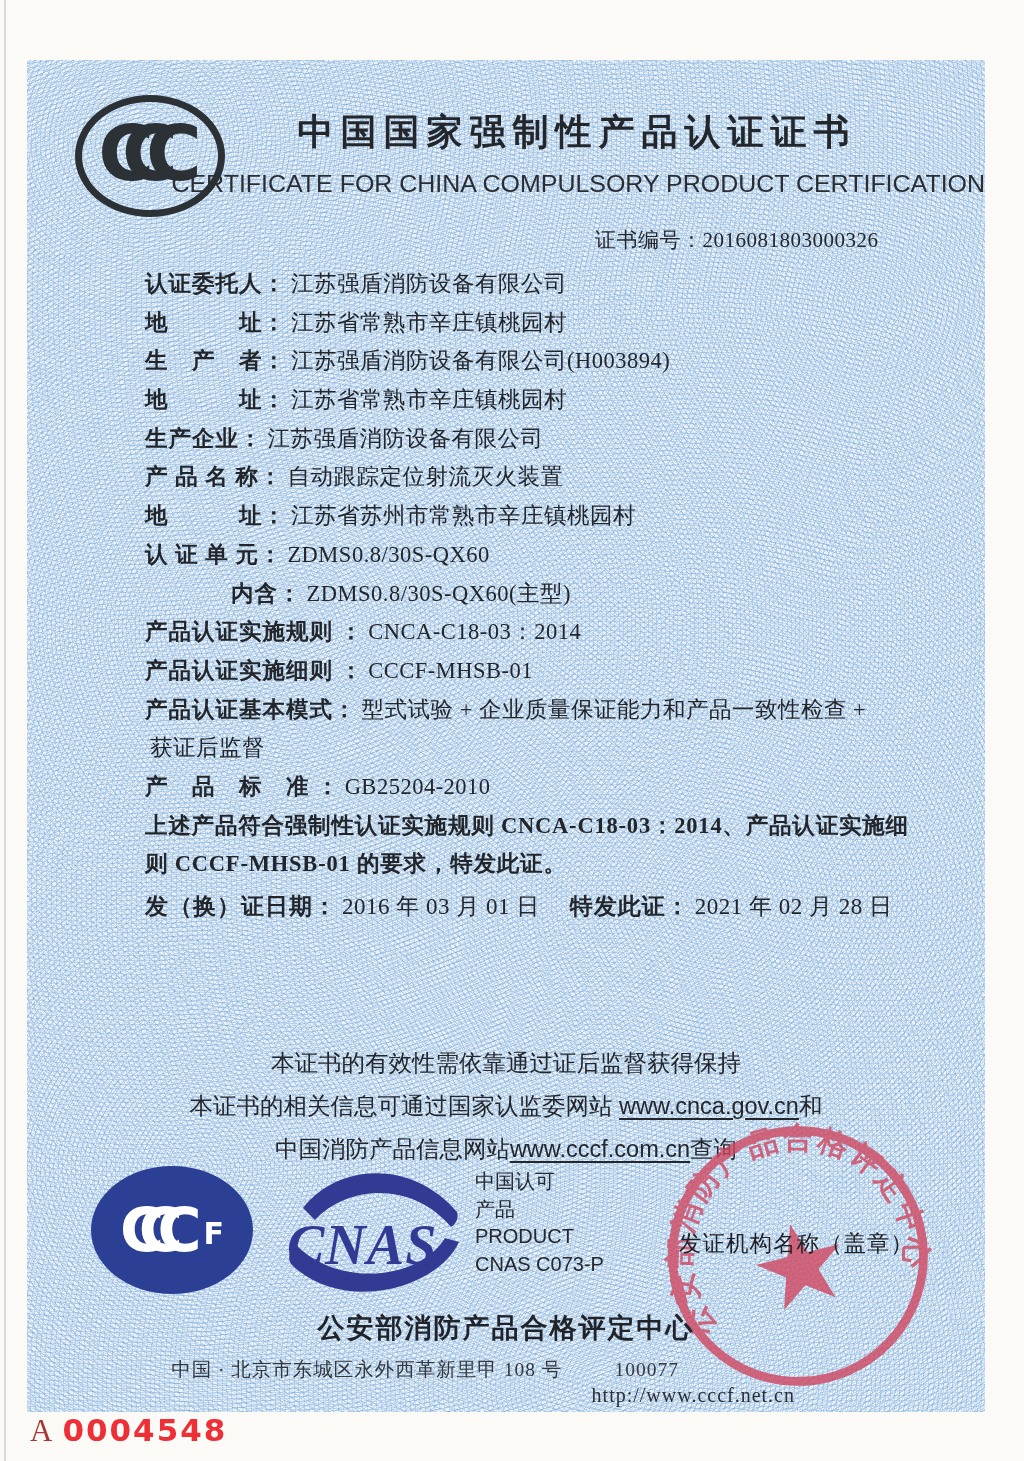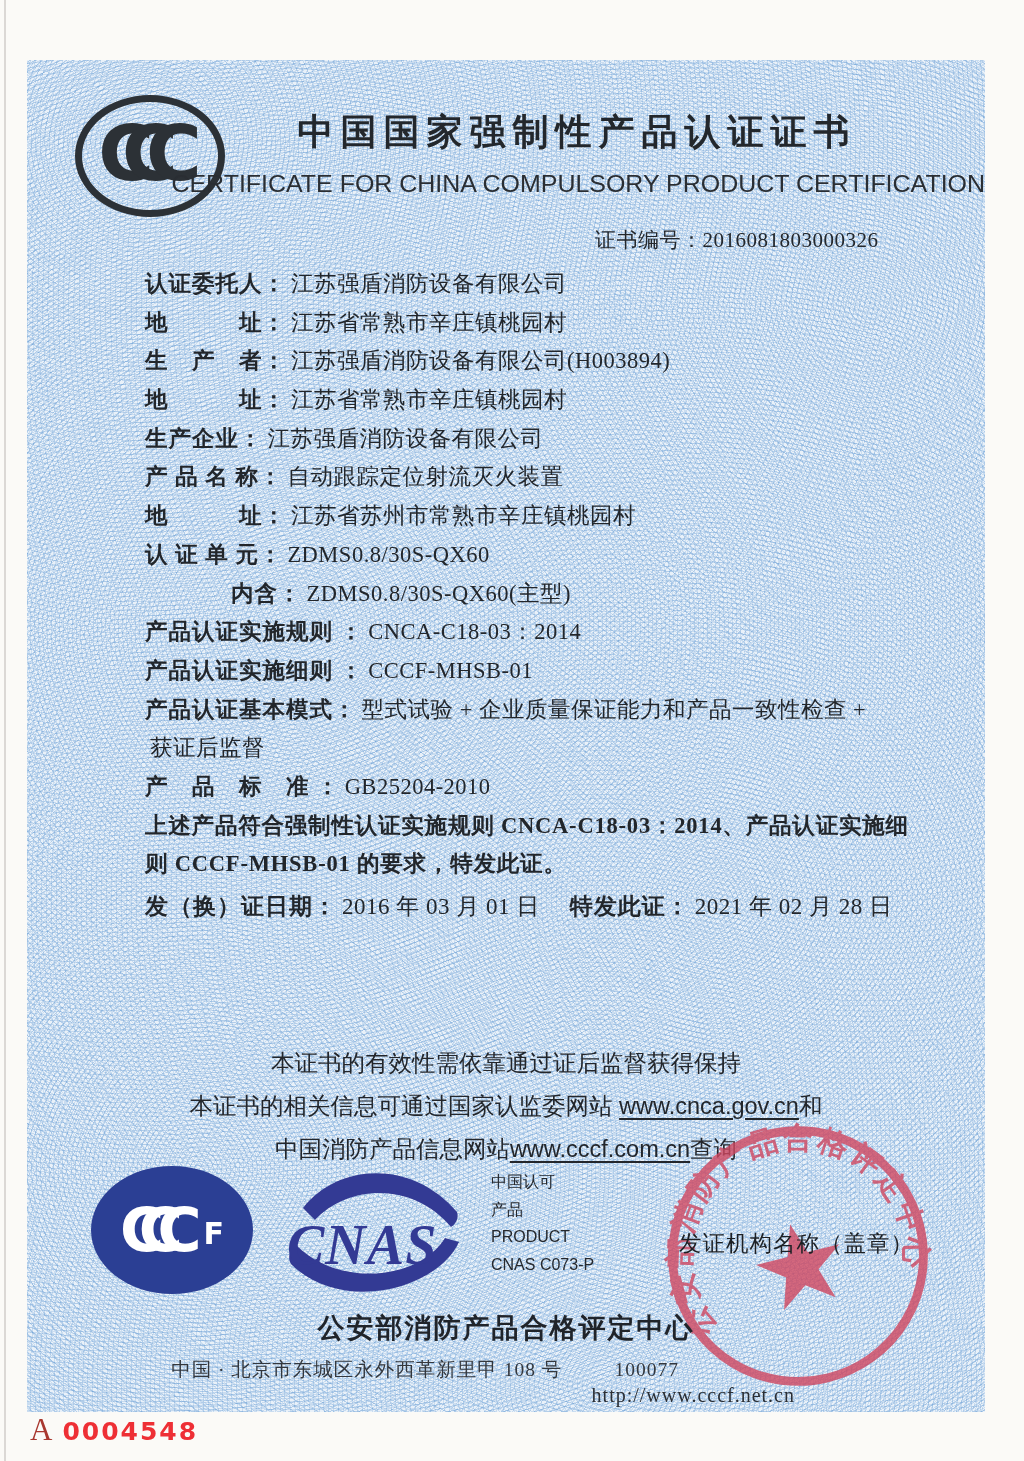--- a/index.html
+++ b/index.html
@@ -72,21 +72,21 @@
   .cccf-logo .inner{position:relative;display:flex;align-items:center;color:#fff;}
   .cccf-logo .ccc-txt{
     font-family:"DejaVu Sans",sans-serif;font-weight:700;font-size:60px;
     letter-spacing:-0.42em;padding-right:.42em;line-height:1;
   }
   .cccf-logo .f-txt{font-family:"DejaVu Sans",sans-serif;font-weight:700;font-size:30px;margin-left:2px;transform:translateY(3px);}
   .cnas-logo{position:absolute;left:246px;top:1100px;width:200px;height:140px;}
   .acc-block{
     position:absolute;left:448px;top:1108px;
     font-family:"Liberation Sans","DejaVu Sans",sans-serif;
-    font-size:16px;line-height:27.5px;color:#25282d;margin-left:16px;
+    font-size:20px;line-height:27.5px;color:#25282d;
   }
   
   .stamp{position:absolute;left:633px;top:1058px;width:276px;height:276px;z-index:1;}
   .stamp-label{
     position:absolute;left:652px;top:1168px;z-index:2;
     font-size:22.5px;letter-spacing:1px;color:#1d2024;white-space:nowrap;font-weight:500;
   }
   
   .org-name{
     position:absolute;left:0;top:1250px;width:958px;text-align:center;z-index:2;
@@ -98,21 +98,21 @@
   }
   .addr-line .postcode{display:inline-block;margin-left:52px;}
   .url-line{
     position:absolute;left:0;top:1324px;width:768px;text-align:right;z-index:2;
     font-size:20px;color:#2a2e34;letter-spacing:1px;
   }
   
   .serial{position:absolute;left:30px;top:1412px;white-space:nowrap;}
   .serial .pfx{font-family:"Liberation Serif",serif;font-size:31px;color:#a8372f;}
   .serial .num{
-    font-family:"DejaVu Sans",sans-serif;font-weight:700;font-size:25px;
+    font-family:"DejaVu Sans",sans-serif;font-weight:700;font-size:31px;
     color:#ee2f35;letter-spacing:2px;margin-left:10px;
   }
   svg text{font-family:"Liberation Serif","DejaVu Serif",serif;}
 </style>
 </head>
 <body>
 
 <div class="scan-edge"></div>
 
 <div class="cert">

